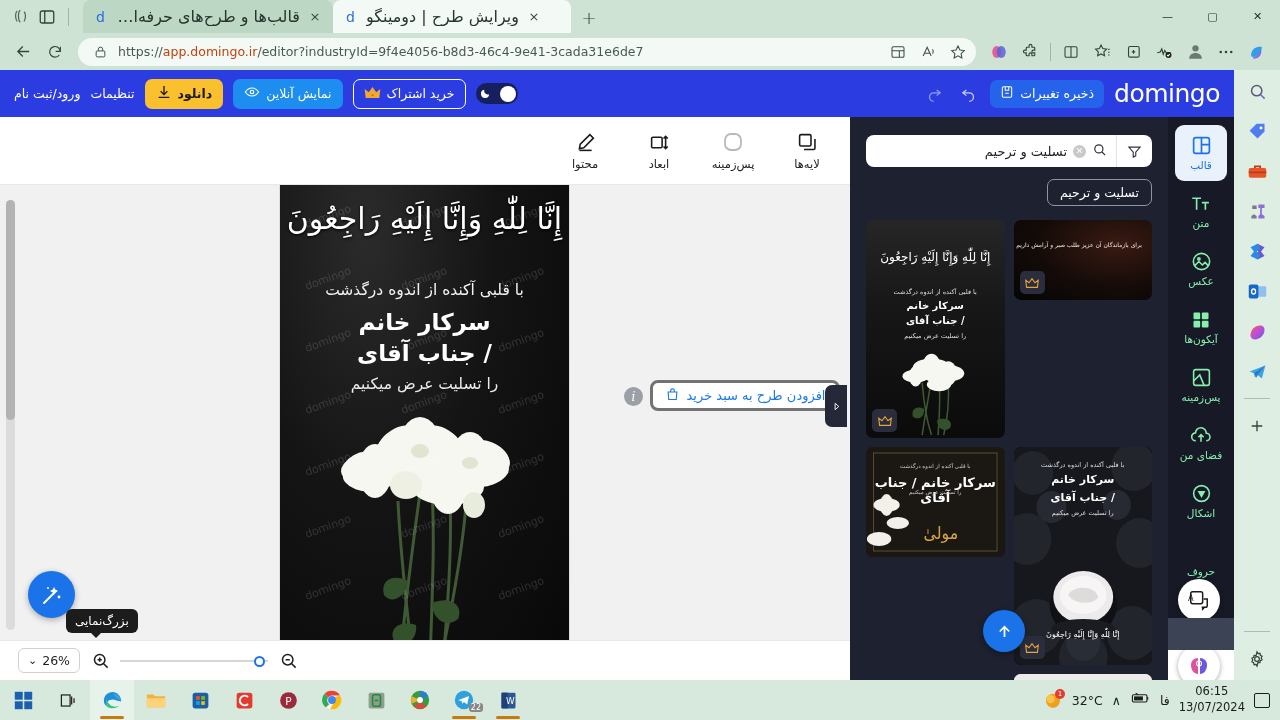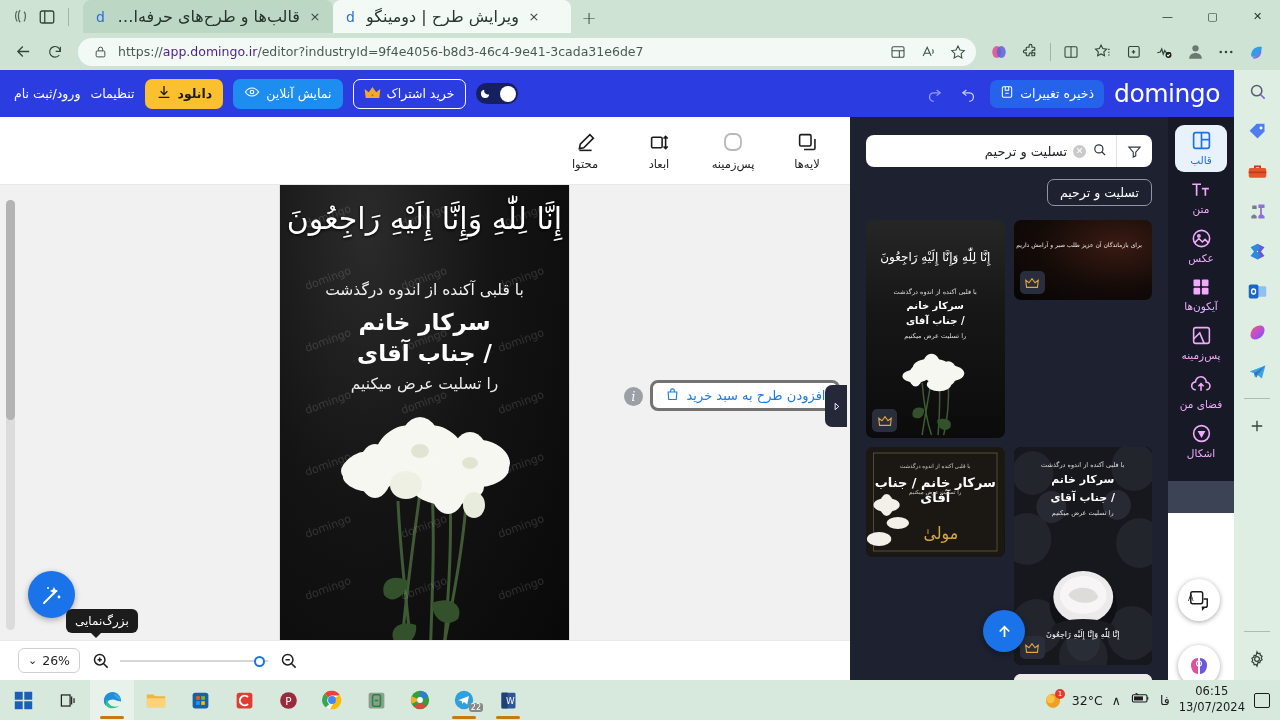--- a/index.html
+++ b/index.html
@@ -66,21 +66,21 @@
   }
   .omnibox {
     flex: 1; height: 28px; background: #f3faf5; border-radius: 14px;
     display: flex; align-items: center; padding: 0 6px 0 10px;
     margin: 0 6px; gap: 6px; min-width: 0;
   }
   .omnibox .url {
     flex: 1; font-size: 12.5px; color: #4b5a50; direction: ltr;
     white-space: nowrap; overflow: hidden; text-overflow: clip;
   }
-  .omnibox .url b { color: #4c1d95; font-weight: 400; }
+  .omnibox .url b { color: #c2410c; font-weight: 400; }
   .omni-ic { width: 24px; height: 24px; display: flex; align-items: center;
              justify-content: center; color: #3d4f44; }
   .navbar-right { display: flex; align-items: center; gap: 1px; }
   .navbar-right .navbtn { width: 30px; }
   .vsep { width: 1px; height: 18px; background: #9fb7a5; margin: 0 4px; }
 
   
   .edge-sidebar {
     position: absolute; right: 0; top: 70px; width: 46px; height: 610px;
     background: #dfeee3; display: flex; flex-direction: column;
@@ -292,28 +292,28 @@
   .t-f { height: 110px; background: #ece9e4; }
   .scroll-fab {
     position: absolute; left: 133px; top: 493px; width: 42px; height: 42px;
     border-radius: 50%; background: #1a73e8; color: #fff;
     display: flex; align-items: center; justify-content: center; font-size: 19px;
     box-shadow: 0 2px 6px rgba(0,0,0,.35); z-index: 5;
   }
 
   
   .rail {
-    position: absolute; top: 117px; left: 1168px; width: 66px; height: 396px;
+    position: absolute; top: 117px; left: 1168px; width: 66px; height: 533px;
     background: #171a26; display: flex; flex-direction: column;
     align-items: center; padding-top: 8px; gap: 2px;
   }
   .rail-item {
     width: 52px; height: 56px; display: flex; flex-direction: column;
     align-items: center; justify-content: center; gap: 3px;
-    color: #f0abfc; border-radius: 9px;
+    color: #86efac; border-radius: 9px;
   }
   .rail-item.active { background: #e9f1fb; color: #1a73e8; }
   .rail-item .rlbl { font-size: 10.5px; }
   .rail-float {
     position: absolute; left: 10px; width: 42px; height: 42px; border-radius: 50%;
     background: #fff; display: flex; align-items: center; justify-content: center;
     box-shadow: 0 1px 5px rgba(0,0,0,.35);
   }
   .rail-bottom-chunk {
     position: absolute; left: 0; bottom: 0; width: 66px; height: 32px;

